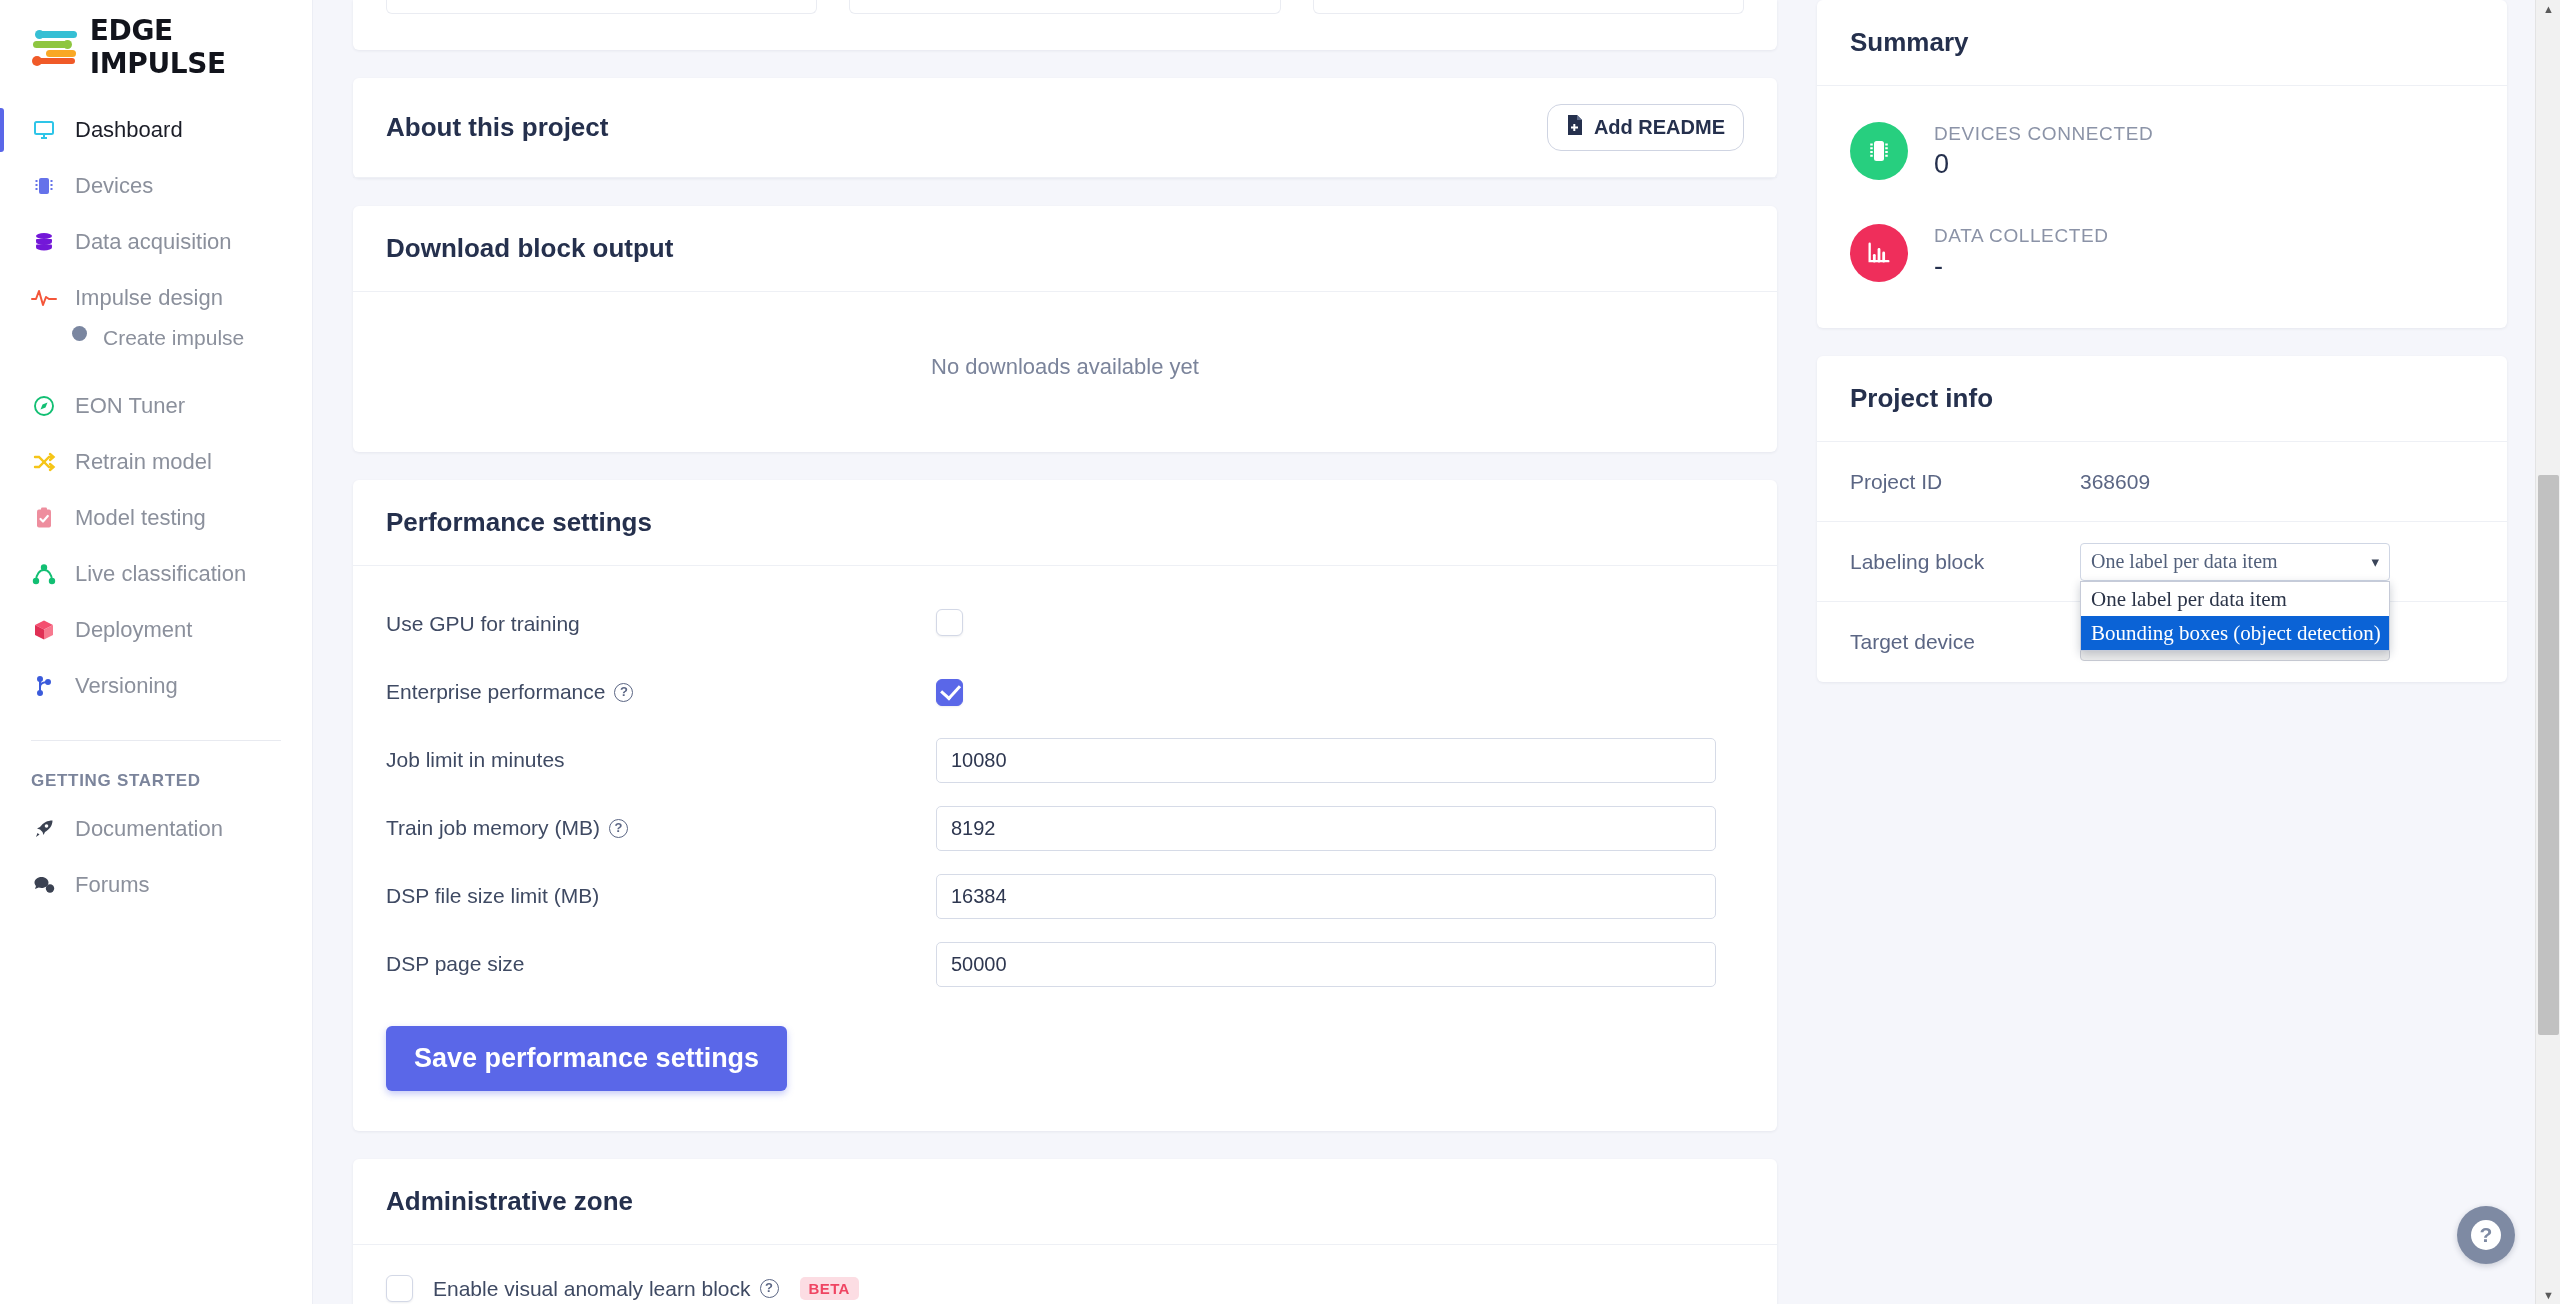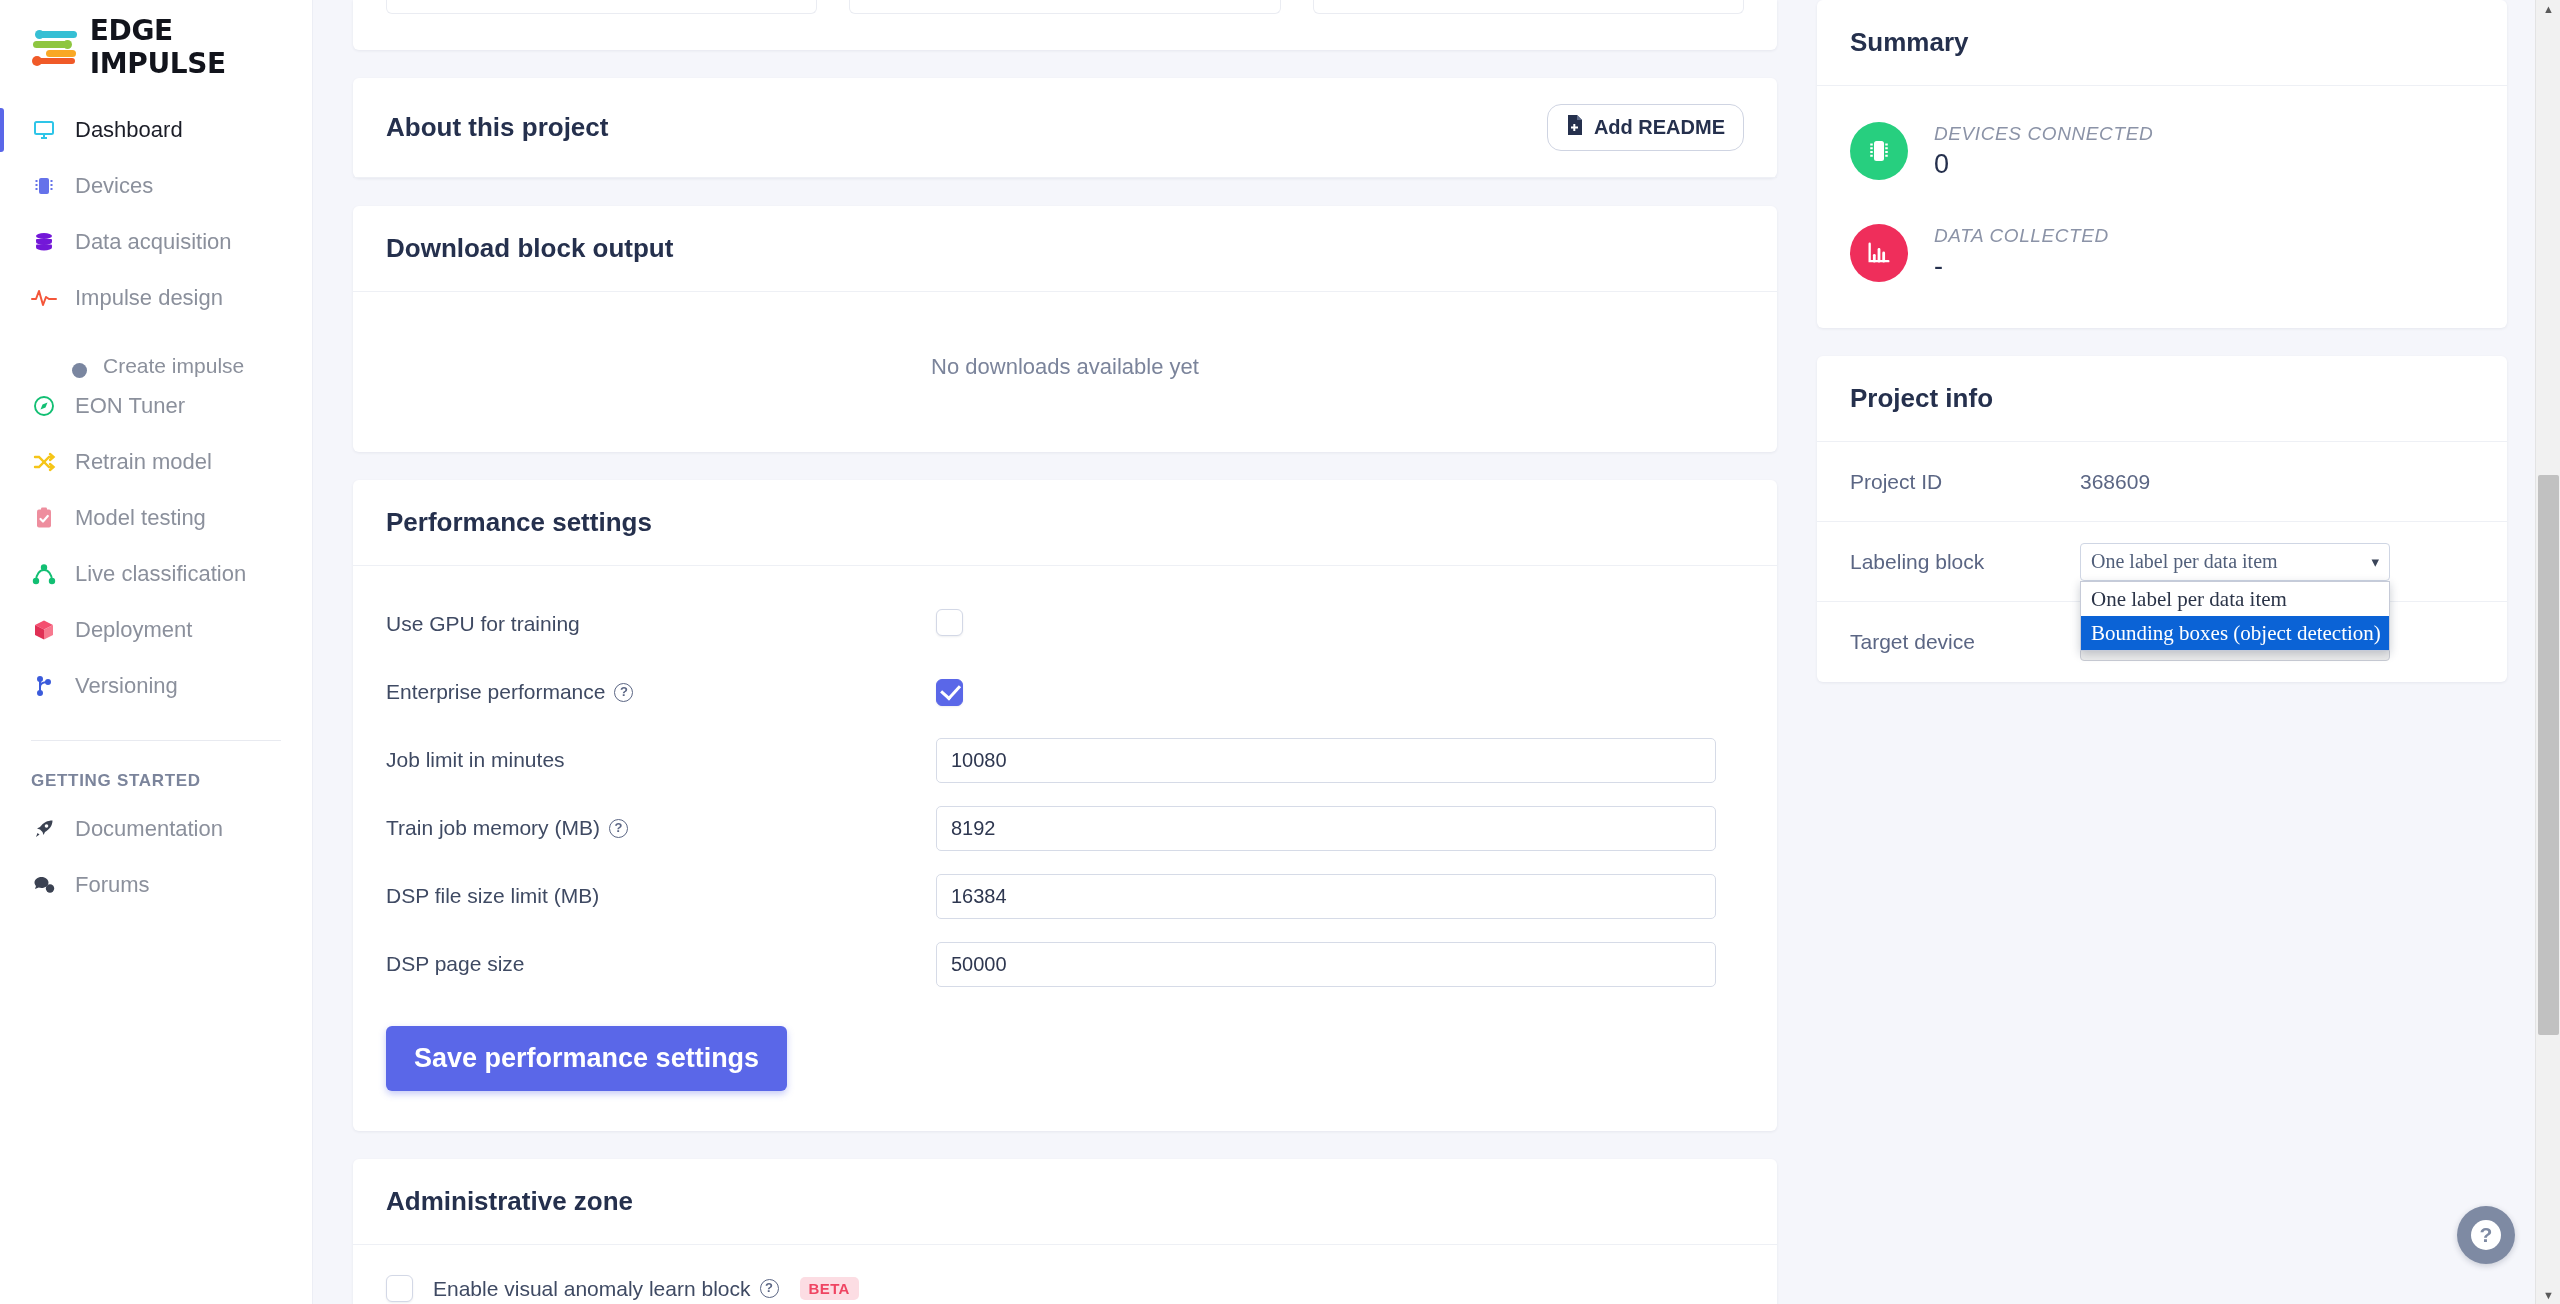--- a/index.html
+++ b/index.html
@@ -45,21 +45,21 @@
     color: #8b909c; font-size: 22px;
     position: relative; cursor: pointer;
   }
   .nav-item.active { color: #1b1d27; }
   .nav-item.active::before {
     content: ""; position: absolute; left: 0; top: 6px;
     width: 4px; height: 44px; background: #5a67e8; border-radius: 0 3px 3px 0;
   }
   .nav-icon { width: 26px; height: 26px; display: flex; align-items: center; justify-content: center; flex: 0 0 26px; }
   .nav-sub {
-    display: flex; align-items: flex-end; gap: 16px;
+    display: flex; align-items: flex-start; gap: 16px;
     height: 52px; padding-left: 72px;
     color: #8b909c; font-size: 21px; cursor: pointer;
   }
   .sub-dot { width: 15px; height: 15px; border-radius: 50%; background: #7a86a0; flex: 0 0 15px; }
   .nav-divider { height: 1px; background: #e8eaf0; margin: 26px 31px 0 31px; }
   .nav-section {
     padding: 30px 0 10px 31px;
     font-size: 17px; font-weight: 700; letter-spacing: 0.7px;
     color: #7b849b; text-transform: uppercase;
   }
@@ -160,21 +160,21 @@
   }
 
   
   .sum-row { display: flex; align-items: center; gap: 26px; padding: 22px 33px; }
   .sum-ico {
     width: 58px; height: 58px; border-radius: 50%;
     display: flex; align-items: center; justify-content: center; flex: 0 0 58px;
   }
   .sum-green { background: #27cf7f; }
   .sum-red   { background: #ef2e5b; }
-  .sum-label { font-size: 19px; letter-spacing: 0.6px; color: #8b93a7; text-transform: uppercase; font-weight: 400; font-style: italic; }
+  .sum-label { font-size: 19px; letter-spacing: 0.6px; color: #8b93a7; text-transform: uppercase; font-weight: 400; }
   .sum-value { font-size: 27px; color: #25304d; margin-top: 4px; }
 
   
   .pi-row {
     display: flex; align-items: center;
     padding: 0 33px; min-height: 80px;
     border-bottom: 1px solid #eef0f5;
   }
   .pi-row:last-child { border-bottom: none; }
   .pi-label { width: 230px; flex: 0 0 230px; font-size: 21px; color: #5b6684; }

